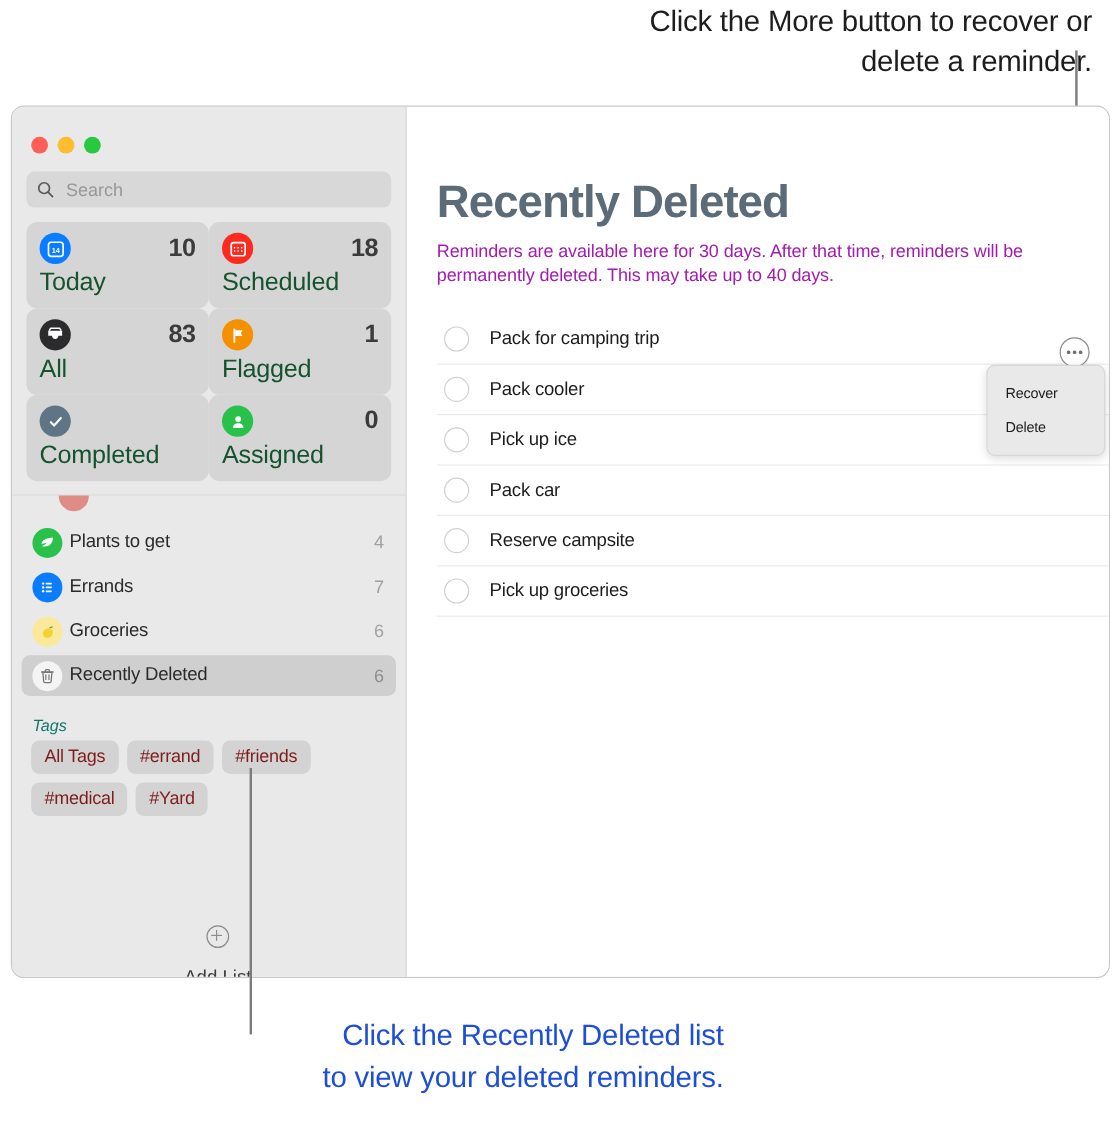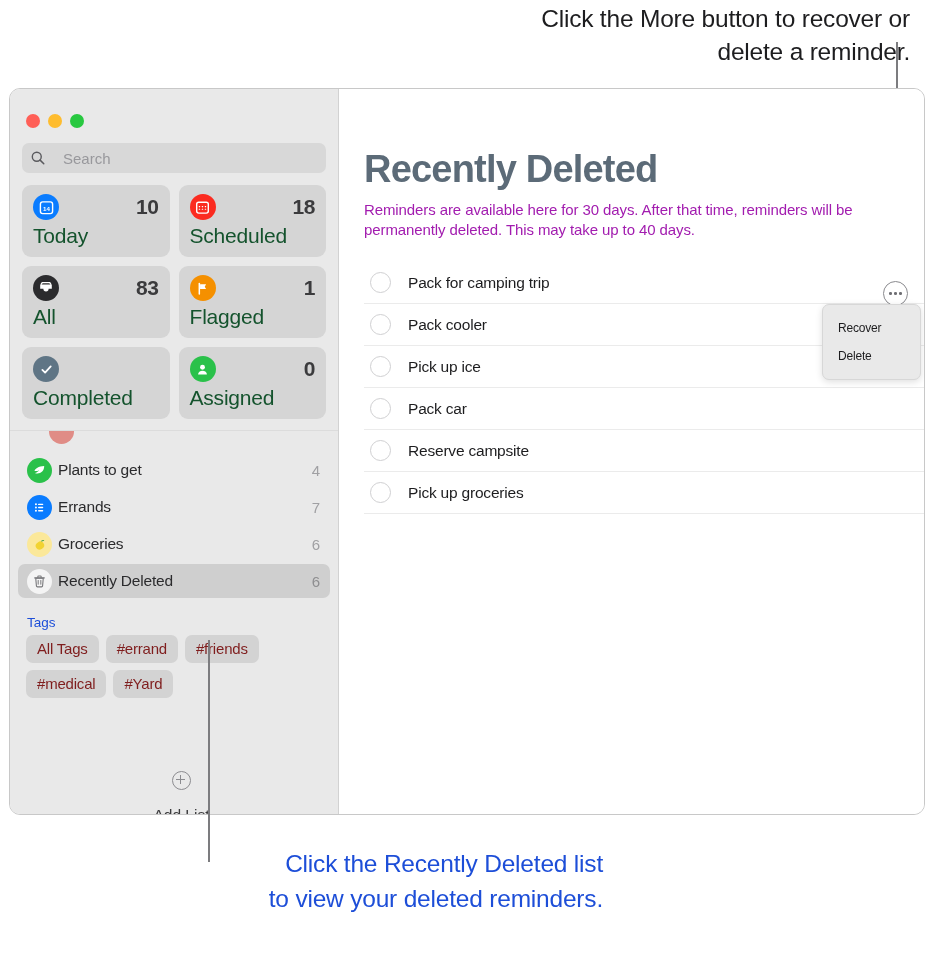--- a/index.html
+++ b/index.html
@@ -98,39 +98,38 @@
   .tl.green  { background: #28c840; }
 
   .search-wrap {
     margin: 5px 12px 0 12px;
     height: 30px;
     background: #d8d8d8;
     border-radius: 7px;
     display: flex;
     align-items: center;
     padding: 0 9px;
-    gap: 18px;
+    gap: 10px;
   }
   .search-input {
     border: 0;
     background: transparent;
     outline: none;
     font-family: "Liberation Sans", sans-serif;
     font-size: 15px;
     color: #3c3c3c;
     width: 100%;
     padding: 0;
   }
   .search-input::placeholder { color: #98989c; }
 
   
   .quick-grid {
     display: grid;
     grid-template-columns: 1fr 1fr;
-    gap: 9px;
     padding: 12px 12px 0 12px;
   }
   .qcard {
     background: #d5d5d5;
     border-radius: 9px;
     height: 72px;
     padding: 9px 11px 0 11px;
     box-sizing: border-box;
     position: relative;
   }
@@ -211,22 +210,23 @@
   .lcount {
     font-size: 15px;
     color: #a0a0a3;
   }
   .list-row.selected .lcount { color: #8e8e90; }
 
   
   .tags-section { padding: 14px 0 0 0; }
   .tags-title {
     font-size: 13.5px;
-    color: #1d4ed8;
+    color: #0f766e;
     padding: 0 0 5px 17px;
+    font-style: italic;
   }
   .tag-row {
     display: flex;
     flex-wrap: wrap;
     gap: 7px;
     padding: 0 14px 0 16px;
   }
   .tag {
     background: #d3d3d3;
     border-radius: 7px;

